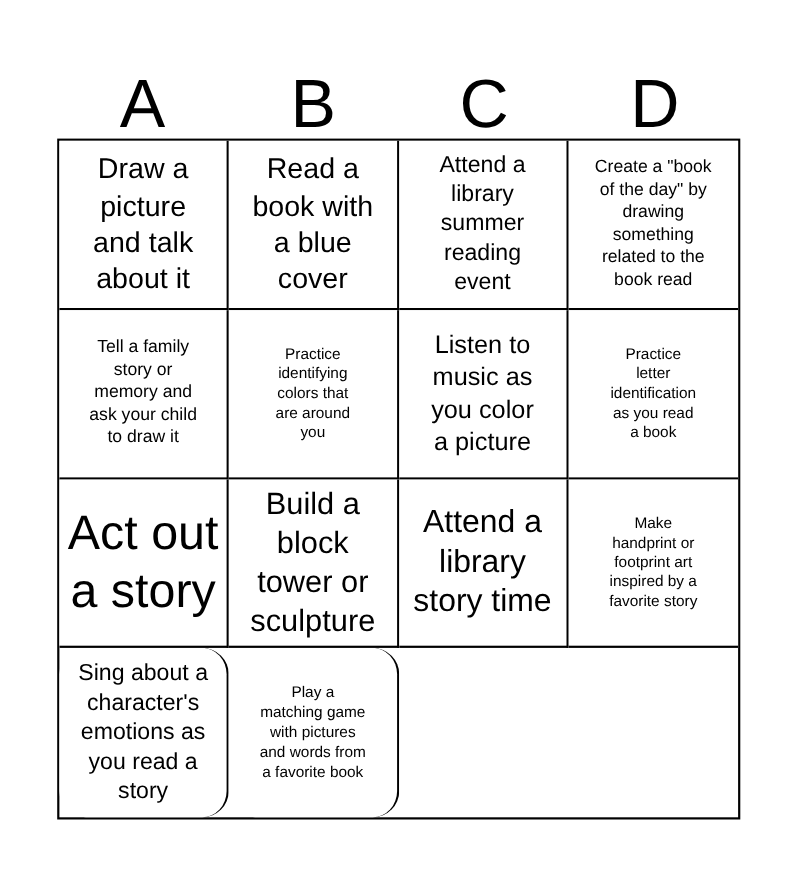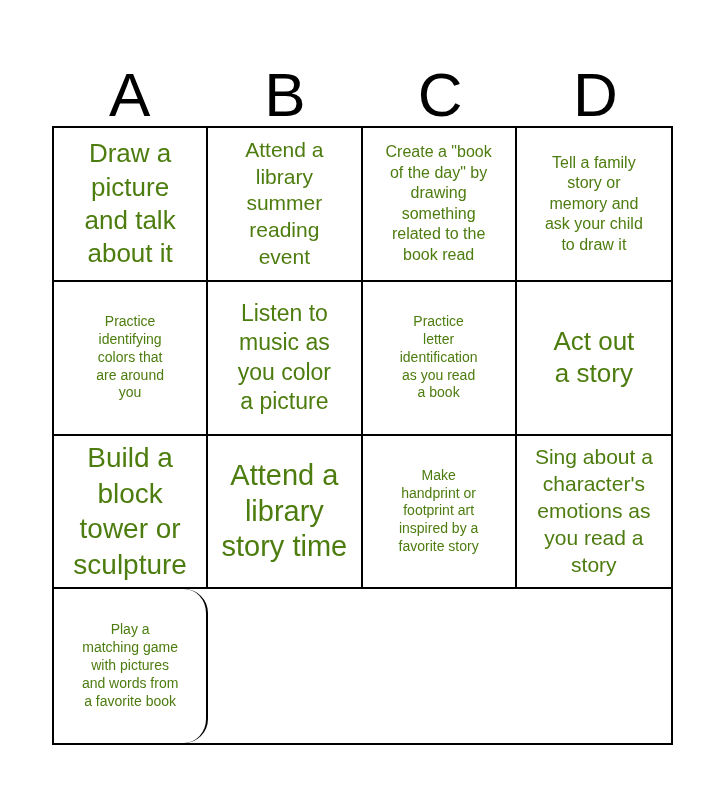--- a/index.html
+++ b/index.html
@@ -54,52 +54,58 @@
     text-align: center;
     padding: 3px;
     overflow: hidden;
     background: #ffffff;
   }
   .cell:nth-child(4n) { border-right: none; }
   .cell:nth-child(n+13) { border-bottom: none; border-radius: 24px; }
   .cell-text {
     white-space: pre-line;
     line-height: 1.28;
-    color: #4d7c0f;
+    color: #000000;
   }
   .fs16 { font-size: 16px; }
   .fs17 { font-size: 14px; }
   .fs19 { font-size: 14px; }
   .fs20 { font-size: 16px; }
   .fs21 { font-size: 21px; }
   .fs24 { font-size: 28px; }
   .fs26 { font-size: 26px; }
   .fs27 { font-size: 23px; }
   .fs29 { font-size: 29px; line-height: 1.22; }
-  .fs40 { font-size: 26px; line-height: 1.22; }
+  .fs40 { font-size: 44px; line-height: 1.22; }
 </style>
 </head>
 <body>
 
 <div class="page">
   <div class="card">
 
     <div class="headers">
       <div class="hdr">A</div>
       <div class="hdr">B</div>
       <div class="hdr">C</div>
       <div class="hdr">D</div>
     </div>
 
     <div class="grid">
       <div class="cell">
           <span class="cell-text fs26">Draw a
 picture
 and talk
 about it</span>
+        </div>
+      <div class="cell">
+          <span class="cell-text fs26">Read a
+book with
+a blue
+cover</span>
         </div>
       <div class="cell">
           <span class="cell-text fs21">Attend a
 library
 summer
 reading
 event</span>
         </div>
       <div class="cell">
           <span class="cell-text fs16">Create a "book

